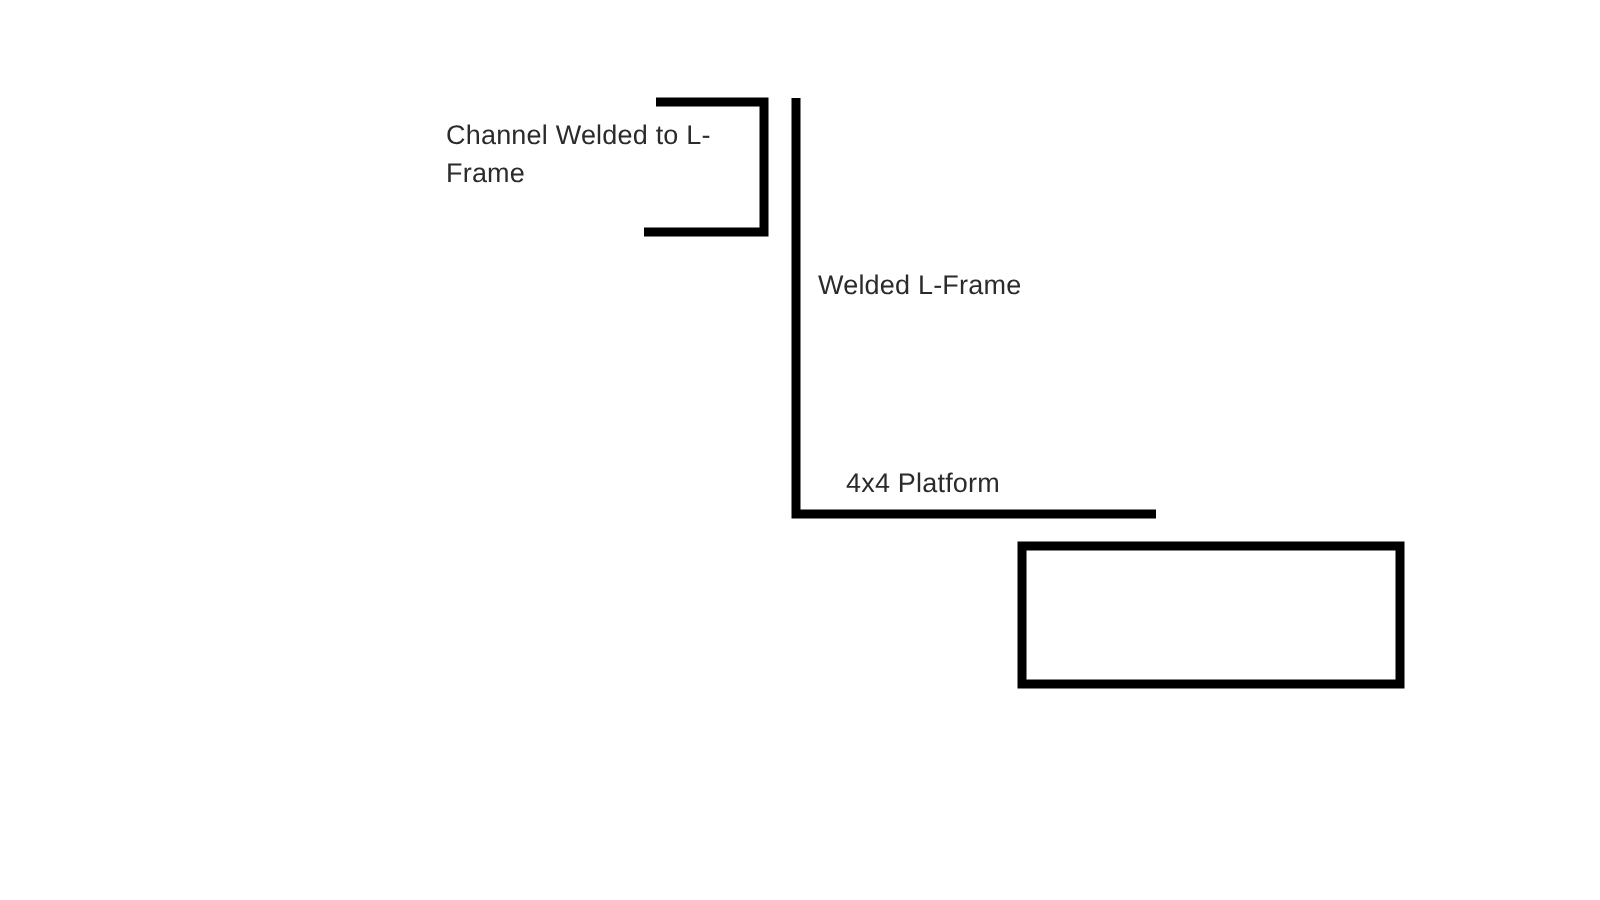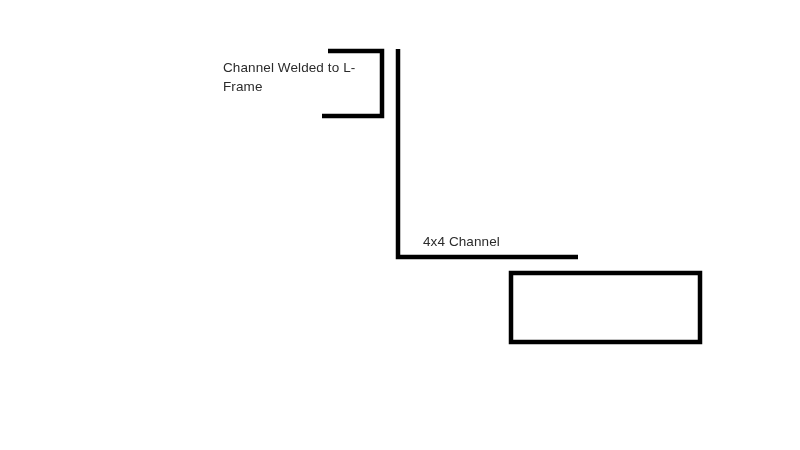--- a/index.html
+++ b/index.html
@@ -71,17 +71,18 @@
 
     <g>
       <rect x="511" y="273" width="189" height="69" fill="#ffffff" stroke="#000000" stroke-width="4.5"></rect>
     </g>
 
   </svg>
 
   <div class="label" id="label-channel">Channel Welded to L-
 Frame</div>
 
+  <div class="label" id="label-lframe">Welded L-Frame</div>
 
-  <div class="label" id="label-platform">4x4 Channel</div>
+  <div class="label" id="label-platform">4x4 Platform</div>
 
 
 </div>
 
 </body></html>

